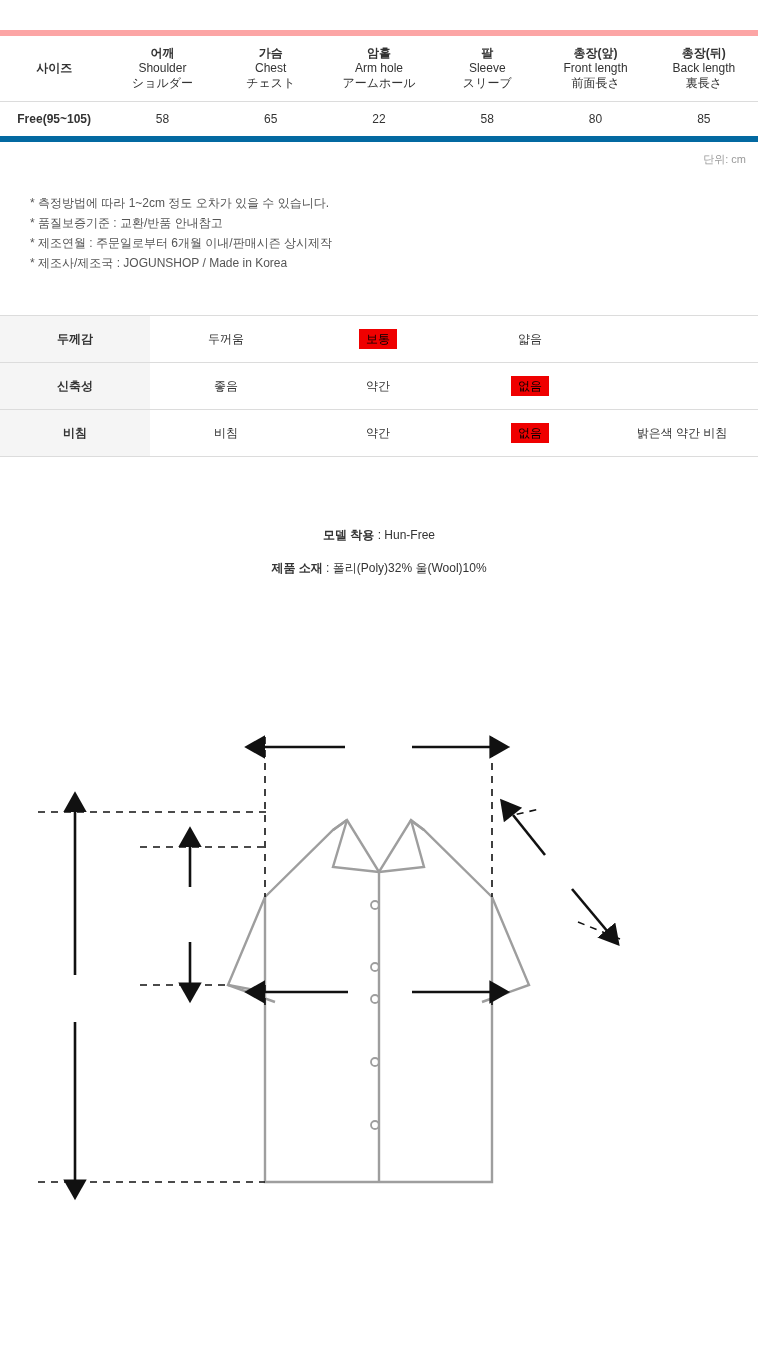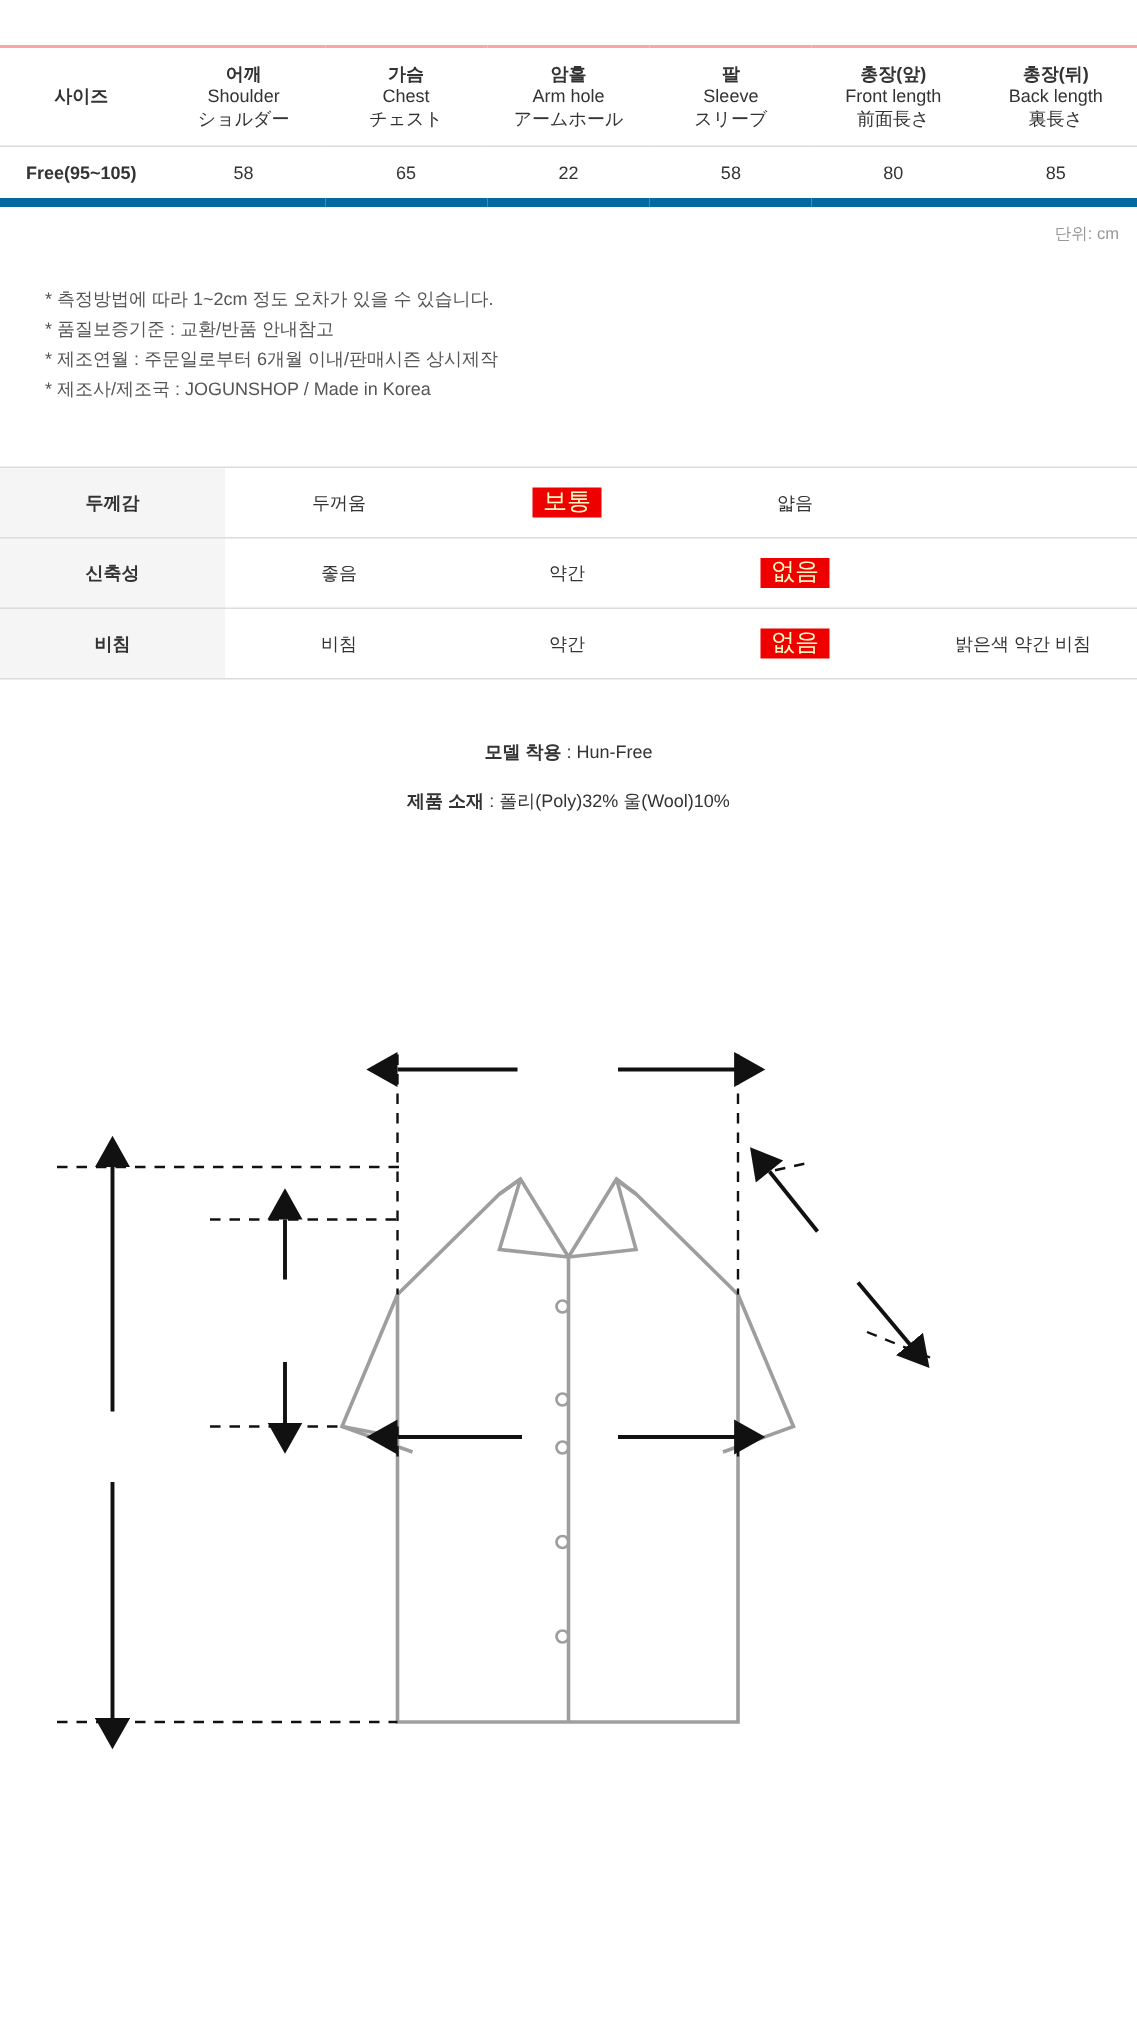--- a/index.html
+++ b/index.html
@@ -30,21 +30,21 @@
   table.size-table td {
     text-align: center;
     font-size: 12px;
     color: #333;
     vertical-align: middle;
   }
   table.size-table thead th {
     padding: 10px 2px 10px 2px;
     line-height: 15px;
     font-weight: bold;
-    border-top: 2px solid #fca5a5;
+    border-top: 6px solid #fca5a5;
     border-bottom: 1px solid #dcdcdc;
   }
   table.size-table thead th .en {
     font-weight: normal;
     display: block;
   }
   table.size-table thead th .jp {
     font-weight: normal;
     display: block;
   }
@@ -101,29 +101,29 @@
   }
   table.prop-table td {
     font-size: 12px;
     color: #333;
     text-align: center;
     padding: 13px 4px;
   }
   .mark {
     display: inline-block;
     background: #ef0000;
-    color: #fef9c3;
-    font-size: 16px;
+    color: #000000;
+    font-size: 12px;
     padding: 3px 7px;
     line-height: 14px;
   }
 
   
   .info-block {
-    margin-top: 40px;
+    margin-top: 70px;
     text-align: center;
   }
   .info-line {
     font-size: 12px;
     color: #333;
     margin-bottom: 16px;
   }
   .info-line .label {
     font-weight: bold;
   }

